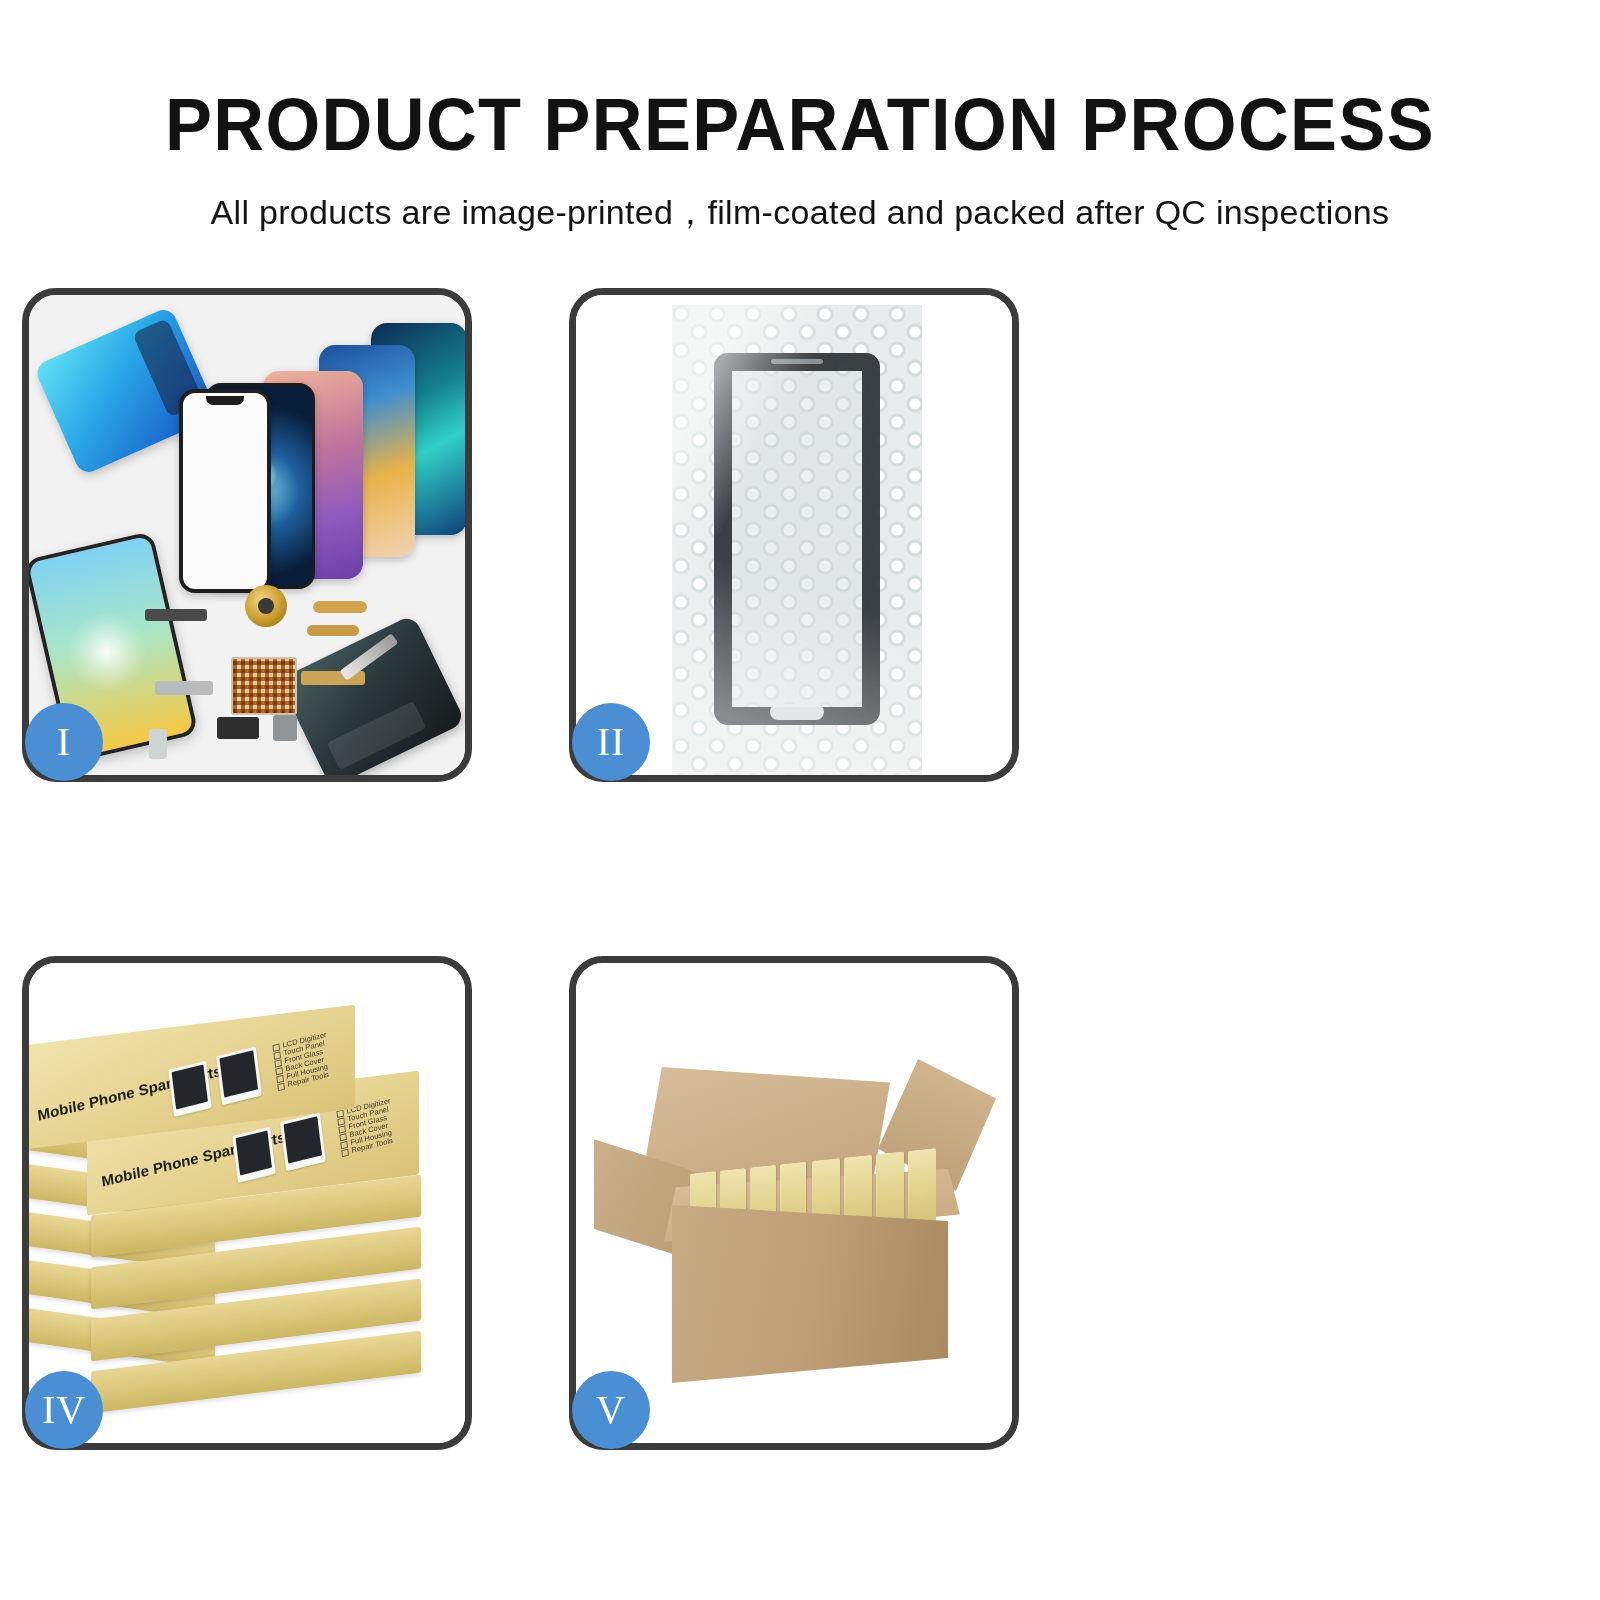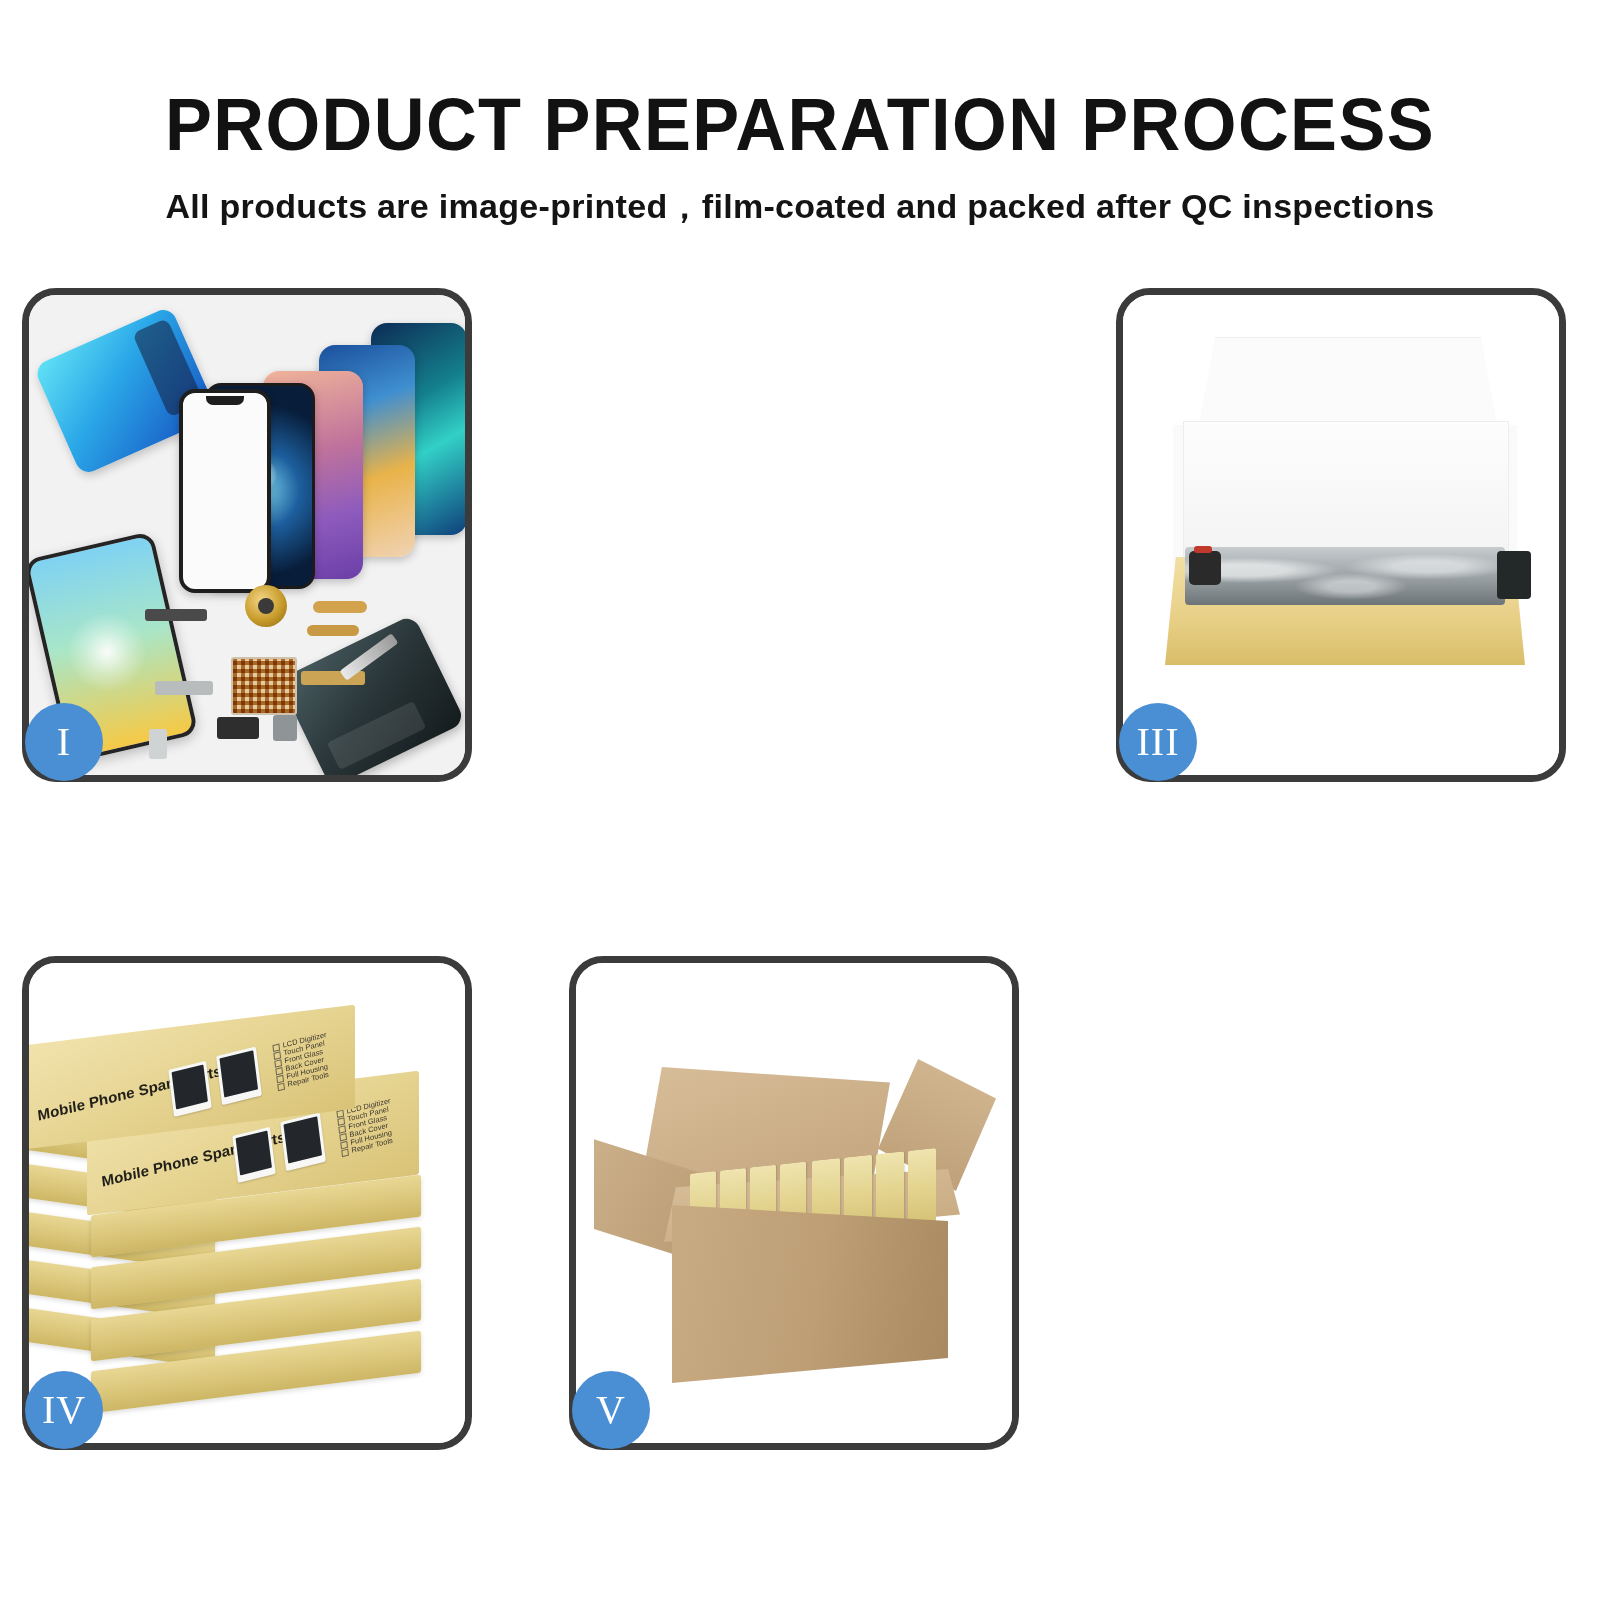--- a/index.html
+++ b/index.html
@@ -8,21 +8,21 @@
     font-family:"Liberation Sans","DejaVu Sans",sans-serif;
     overflow:hidden;position:relative;
   }
   .header{position:absolute;left:0;top:0;width:1600px;text-align:center;}
   .title{
     font-size:74px;font-weight:700;letter-spacing:1.5px;color:#121212;
     margin-top:88px;line-height:1;white-space:nowrap;
     transform:scaleX(0.95);transform-origin:center;
   }
   .subtitle{
-    font-size:34px;font-weight:700;color:#141414;margin-top:22px;
+    font-size:34px;font-weight:400;color:#141414;margin-top:28px;
     letter-spacing:0.3px;white-space:nowrap;
   }
 
   .grid{position:absolute;left:0;top:288px;width:1600px;}
   .row{position:relative;height:500px;width:1600px;}
   .row.row2{margin-top:168px;}
 
   .panel{
     position:absolute;width:450px;height:494px;
     border:7px solid #3b3b3b;border-radius:34px;
@@ -238,35 +238,32 @@
             <div class="pt" style="left:72px;top:132px;width:42px;height:22px;background:#2e2e2e;"></div>
             <div class="pt" style="left:128px;top:130px;width:24px;height:26px;background:#8f9496;"></div>
             <div class="pt" style="left:4px;top:144px;width:18px;height:30px;background:#cfd3d4;"></div>
             <div class="tool"></div>
           </div>
         </div>
       </div>
       <div class="badge">I</div>
     </div>
 
-
-    <div class="panel p-c3">
+    <div class="panel p-c2">
       <div class="pi-inner">
-        <div class="scene-mailer">
-          <div class="ml-lid"></div>
-          <div class="ml-inner"></div>
-          <div class="ml-liner"></div>
-          <div class="ml-tray"></div>
-          <div class="ml-part"></div>
-          <div class="ml-conn"></div>
-          <div class="ml-tab"></div>
+        <div class="scene-bubble">
+          <div class="bw-sheet">
+            <div class="bw-screen"></div>
+            <div class="bw-gloss"></div>
+          </div>
         </div>
       </div>
-      <div class="badge">III</div>
+      <div class="badge">II</div>
     </div>
+
   </div>
 
   <div class="row row2">
 
     <div class="panel p-c1">
       <div class="pi-inner">
         <div class="scene-stack">
 
           <div class="gbox" style="left:-4px;top:166px;width:190px;height:34px;transform:skewY(8deg);"></div>
           <div class="gbox" style="left:-4px;top:214px;width:190px;height:34px;transform:skewY(8deg);"></div>

